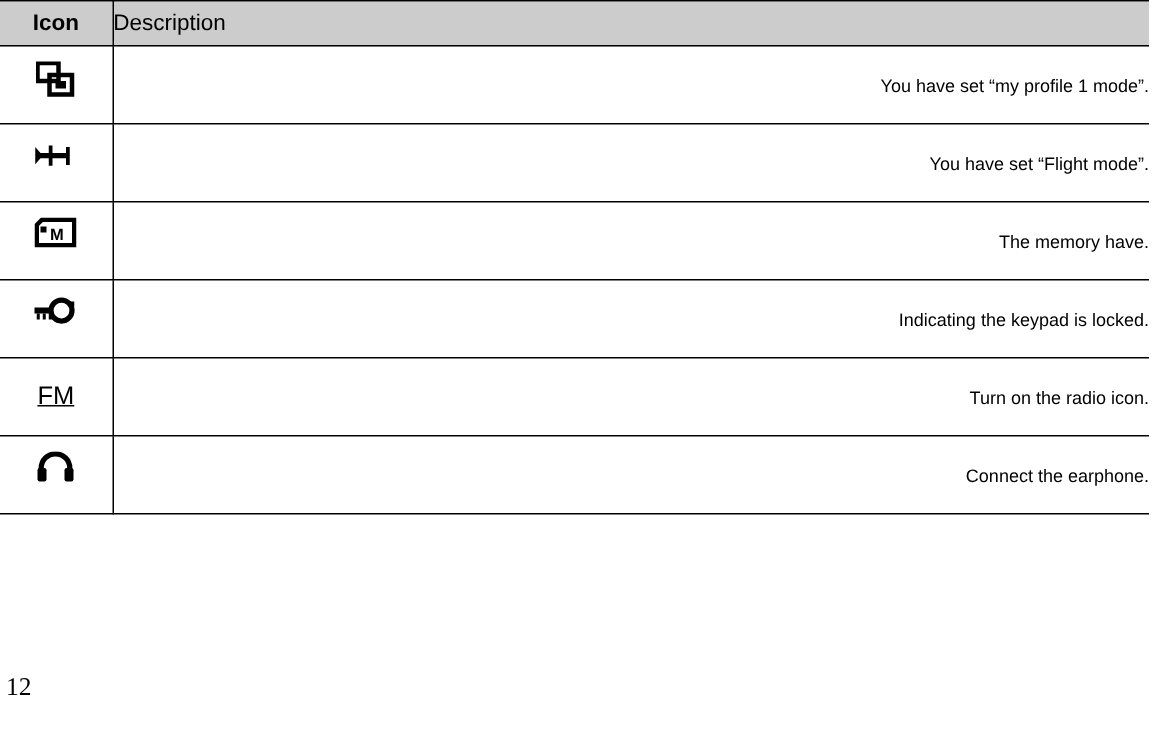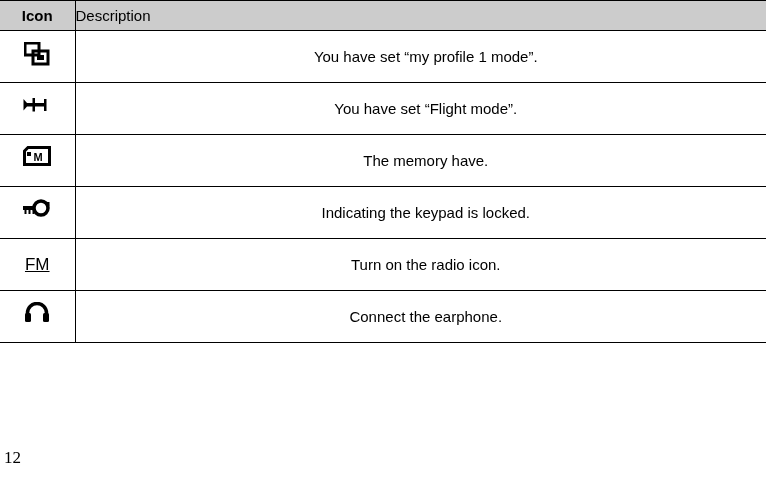--- a/index.html
+++ b/index.html
@@ -53,23 +53,23 @@
   }
   thead th:first-child { border-left: none; }
   thead th:last-child { border-right: none; }
 
   tbody tr { height: 52px; }
   tbody td.cell-icon {
     text-align: center;
     border-left: none;
   }
   tbody td.cell-desc {
-    text-align: center;
+    text-align: right;
     padding-left: 10px;
-    font-size: 15px;
+    font-size: 12px;
     border-right: none;
   }
 
   .glyph {
     display: inline-block;
     width: 30px;
     height: 26px;
     line-height: 0;
   }
   .glyph svg { display: block; margin: 0 auto; }

